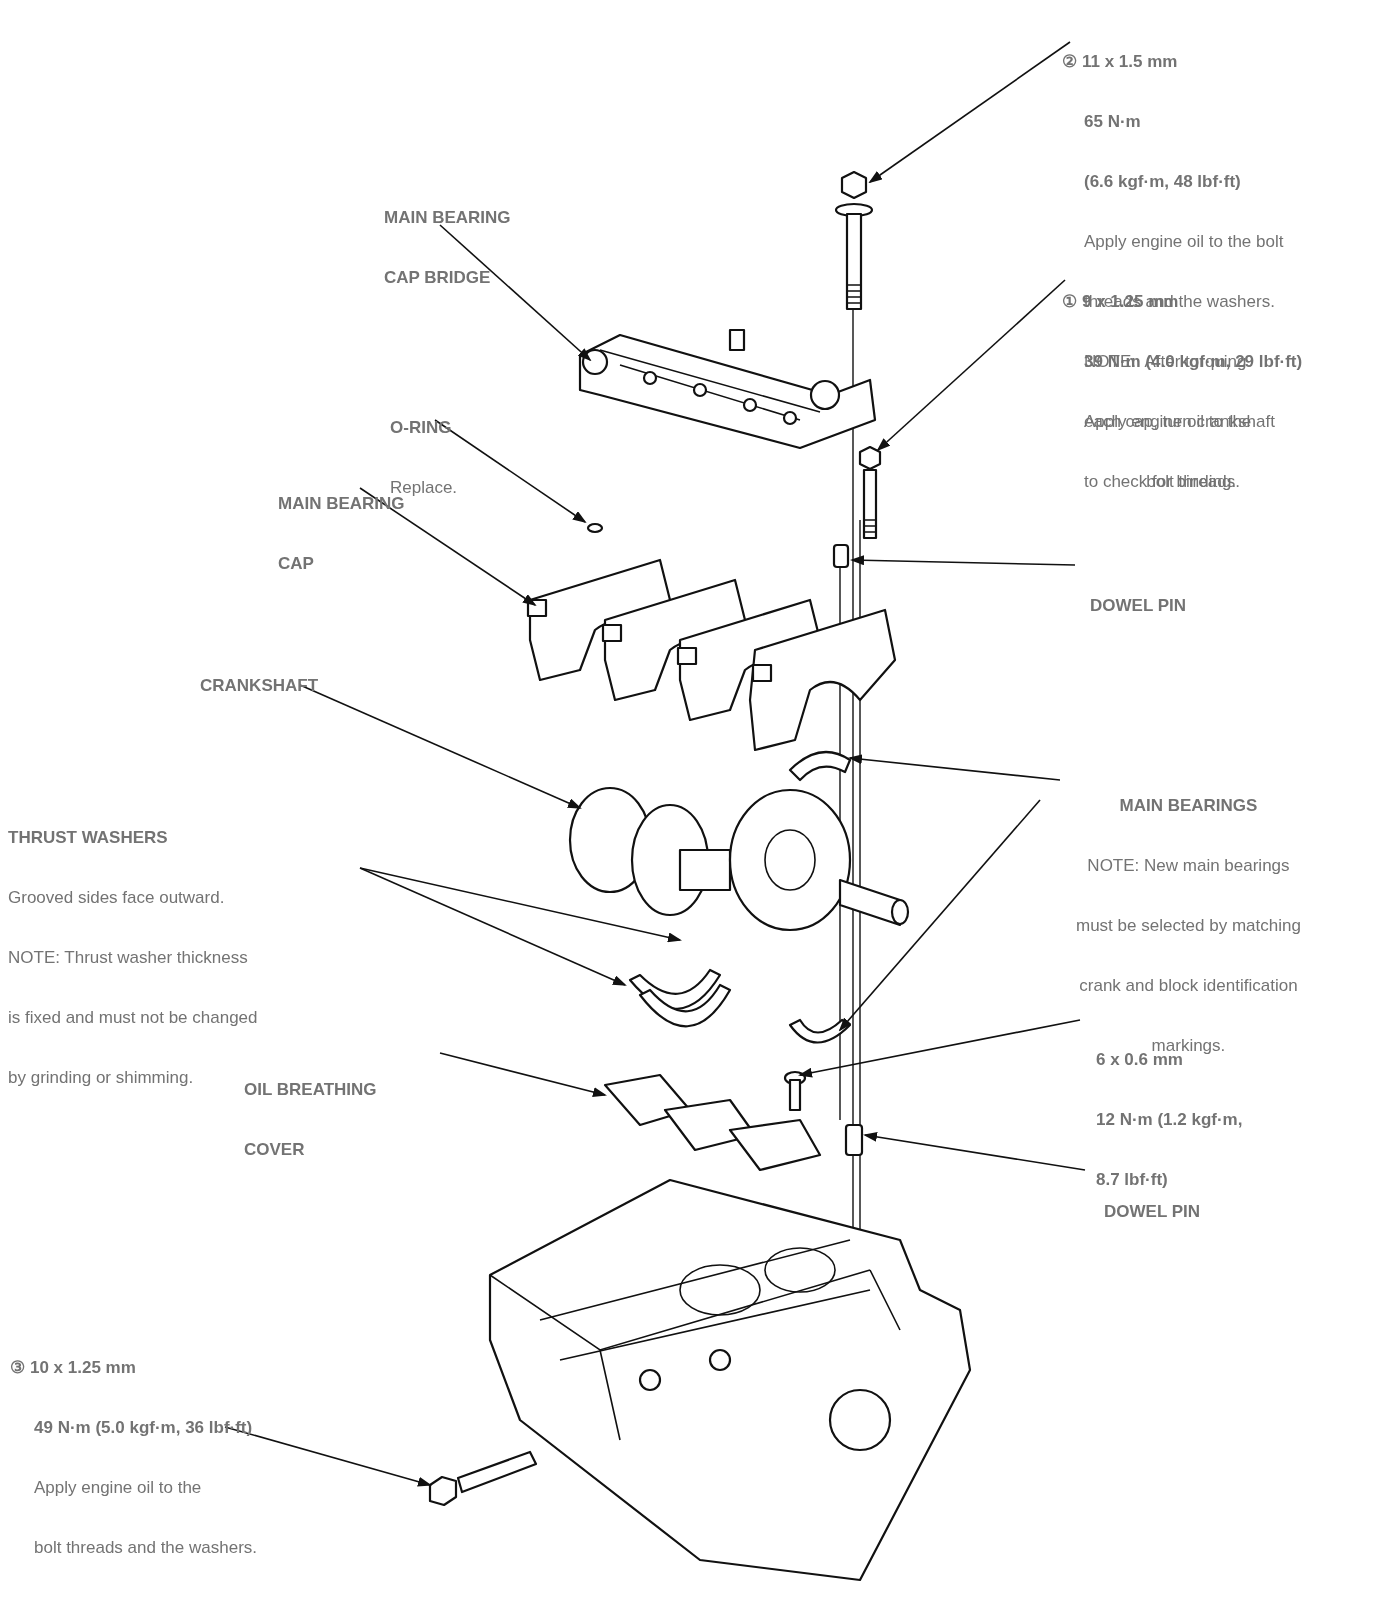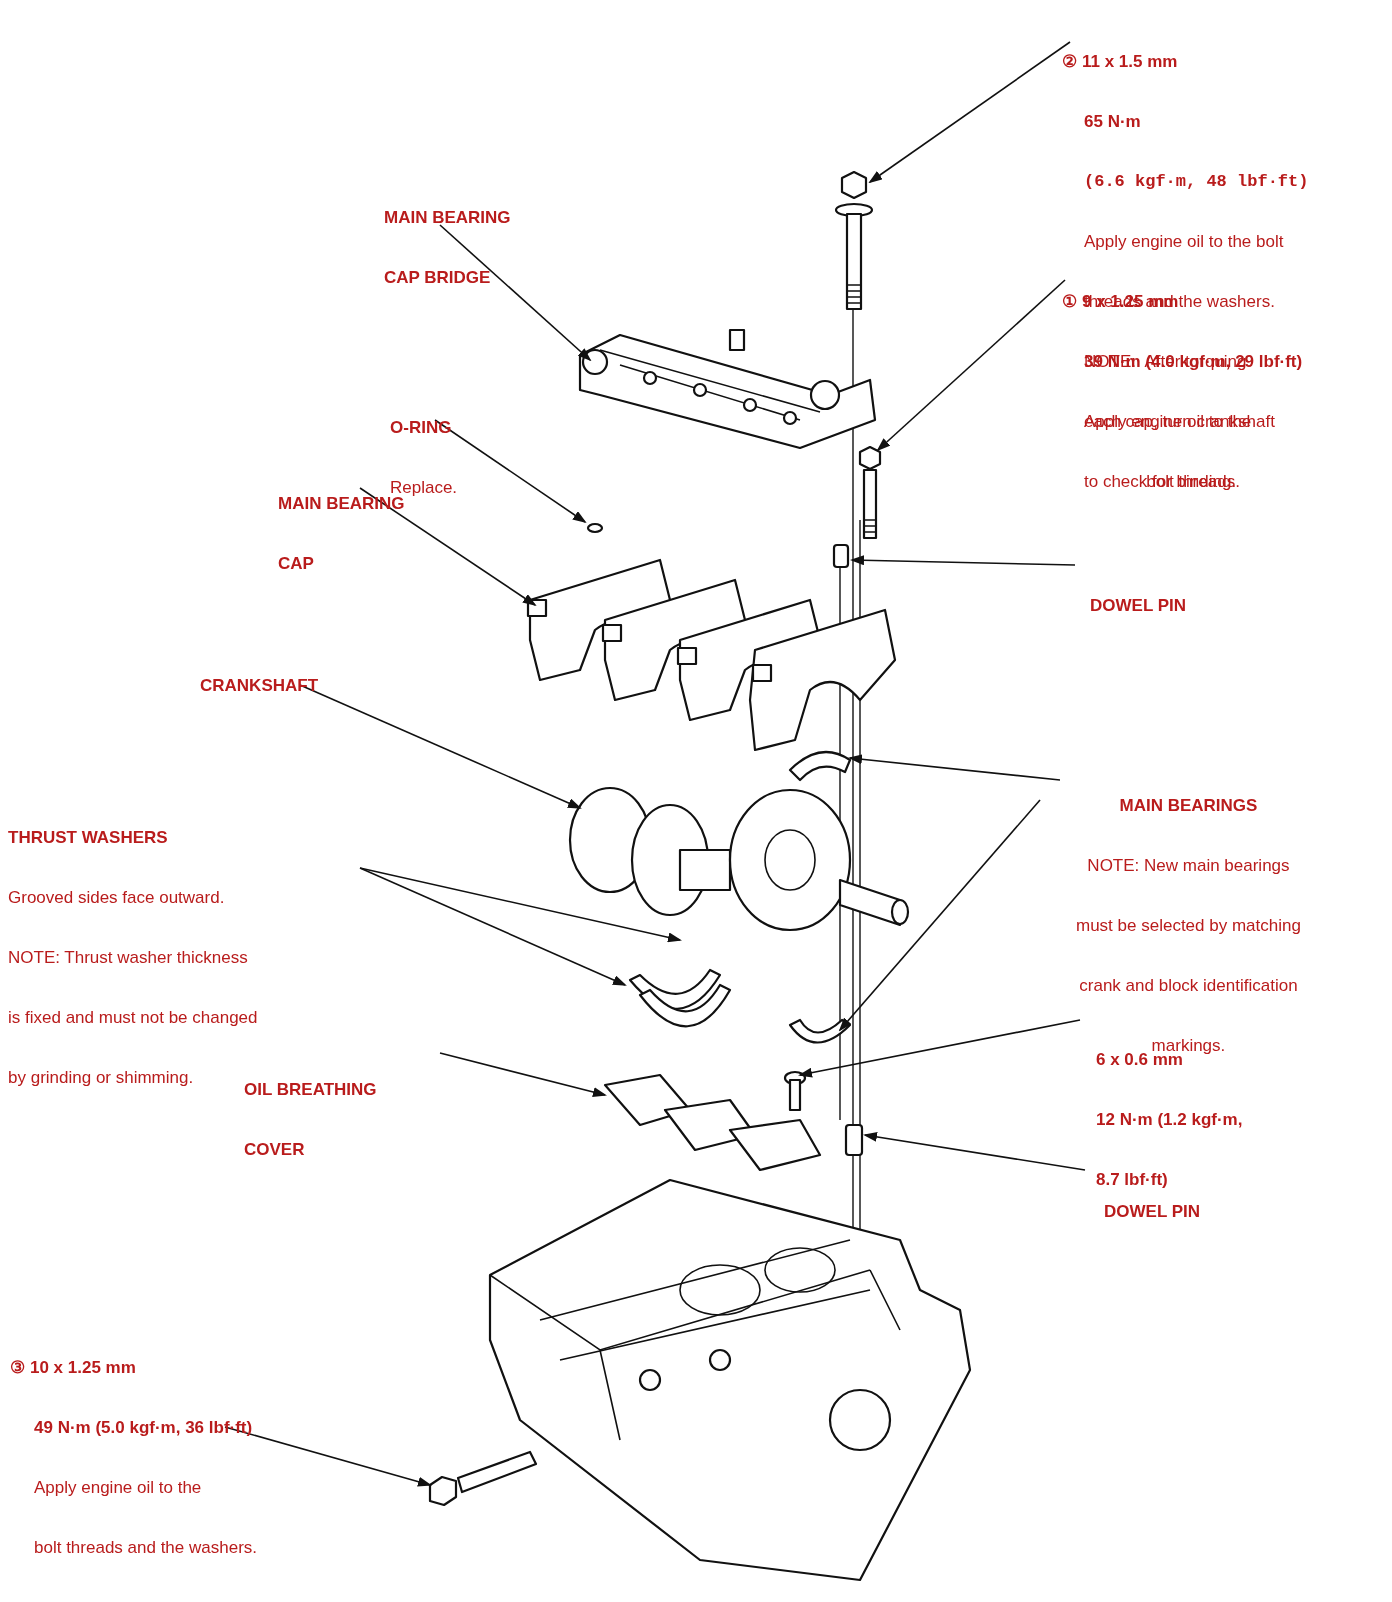--- a/index.html
+++ b/index.html
@@ -1,17 +1,17 @@
 <!DOCTYPE html>
 <html><head>
 <meta charset="utf-8">
 <style>
   html, body { margin: 0; padding: 0; background: #ffffff; }
   body { width: 1392px; height: 1602px; position: relative; overflow: hidden; font-family: "Liberation Sans", sans-serif; color: #111; }
-  .lbl { position: absolute; font-size: 17px; line-height: 20px; white-space: pre; color: #b91c1c; }
+  .lbl { position: absolute; font-size: 17px; line-height: 20px; white-space: pre; color: #737373; }
   .b { font-weight: bold; }
   .line { display: block; }
   svg.art { position: absolute; left: 0; top: 0; width: 1392px; height: 1602px; }
   .part { fill: #fff; stroke: #111; stroke-width: 2.2; stroke-linejoin: round; }
   .part2 { fill: none; stroke: #111; stroke-width: 1.6; }
   .lead { stroke: #111; stroke-width: 1.6; fill: none; }
   .arrowhead { fill: #111; }
   .axis { stroke: #111; stroke-width: 1.4; fill: none; }
 </style>
 </head>
@@ -141,21 +141,21 @@
     <line class="lead" x1="1080" y1="1020" x2="800" y2="1075" marker-end="url(#ah)"></line>
     <line class="lead" x1="440" y1="1053" x2="605" y2="1095" marker-end="url(#ah)"></line>
     <line class="lead" x1="1085" y1="1170" x2="865" y2="1135" marker-end="url(#ah)"></line>
     <line class="lead" x1="225" y1="1427" x2="430" y2="1485" marker-end="url(#ah)"></line>
   </g>
 </svg>
 
 <div class="lbl" style="left:1062px; top:12px;">
   <span class="line b"><span>②</span> <span>11 x 1.5 mm</span></span>
   <span class="line b" style="padding-left:22px;">65 N·m</span>
-  <span class="line b" style="padding-left:22px;font-family:Liberation Mono, monospace;">(6.6 kgf·m, 48 lbf·ft)</span>
+  <span class="line b" style="padding-left:22px;">(6.6 kgf·m, 48 lbf·ft)</span>
   <span class="line" style="padding-left:22px;">Apply engine oil to the bolt</span>
   <span class="line" style="padding-left:22px;">threads and the washers.</span>
   <span class="line" style="padding-left:22px;">NOTE:  After torquing</span>
   <span class="line" style="padding-left:22px;">each cap, turn crankshaft</span>
   <span class="line" style="padding-left:22px;">to check for binding.</span>
 </div>
 
 <div class="lbl" style="left:1062px; top:252px;">
   <span class="line b"><span>①</span> <span>9 x 1.25 mm</span></span>
   <span class="line b" style="padding-left:22px;">39 N·m (4.0 kgf·m, 29 lbf·ft)</span>

